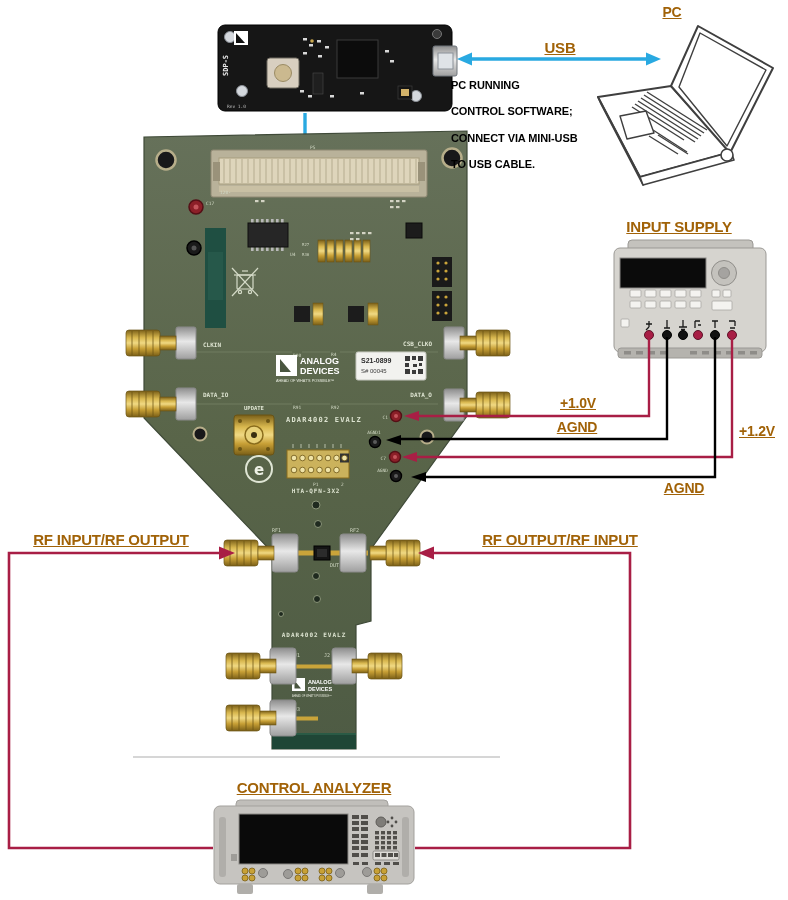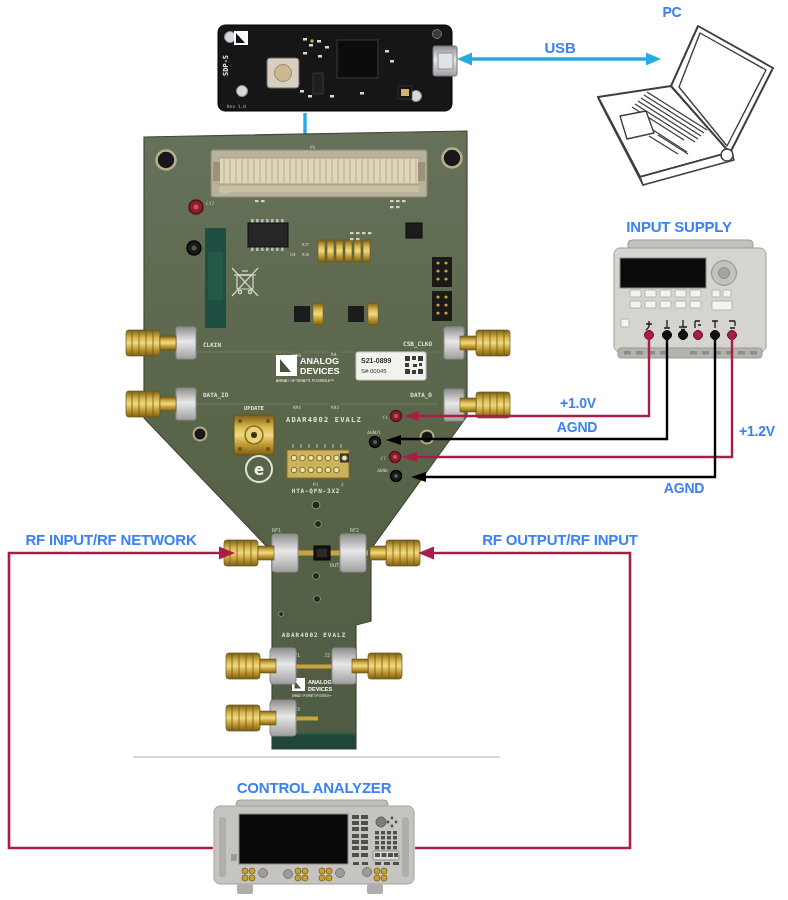--- a/index.html
+++ b/index.html
@@ -1,20 +1,20 @@
 <!DOCTYPE html>
 <html style="--arrow-blue: #29a9e1; --wire-red: #a81e45; --wire-black: #000000; --pcb-green: #5b6950; --gold: #c8a136;"><head>
 <meta charset="utf-8">
 <style>
   html,body{margin:0;padding:0;background:#fff;}
   .stage{position:relative;width:788px;height:900px;background:#ffffff;
          font-family:"Liberation Sans",sans-serif;overflow:hidden;}
   svg{position:absolute;left:0;top:0;}
-  .lbl{position:absolute;font-weight:bold;color:#3b82f6;white-space:nowrap;
-       transform:translateX(-50%);letter-spacing:-0.2px;}
+  .lbl{position:absolute;font-weight:bold;color:#a16207;white-space:nowrap;
+       transform:translateX(-50%);letter-spacing:-0.2px;text-decoration:underline;}
   .s14{font-size:14px}.s13{font-size:15px}.s12{font-size:14px}
   .note{position:absolute;font-weight:bold;font-size:11px;line-height:13.2px;
         color:#000;letter-spacing:-0.1px;white-space:pre-line;}
   .silk{font-family:"DejaVu Sans Mono",monospace;fill:#cfd6c2;}
   .silkb{font-family:"DejaVu Sans Mono",monospace;fill:#dde3d0;}
   .wire-red{stroke:var(--wire-red,#a81e45);}
   .wire-black{stroke:var(--wire-black,#000);}
   .fill-red{fill:var(--wire-red,#a81e45);}
   .fill-black{fill:var(--wire-black,#000);}
   .blue{stroke:var(--arrow-blue,#29a9e1);}
@@ -550,26 +550,30 @@
       <circle cx="367" cy="872" r="4.5" fill="#9e9c98" stroke="#7a7876"></circle>
     </g>
     <rect x="237" y="884" width="16" height="10" rx="2" fill="#b0aeaa"></rect>
     <rect x="367" y="884" width="16" height="10" rx="2" fill="#b0aeaa"></rect>
   </g>
 </svg>
 
 <div class="lbl s14" style="left:672px;top:4px">PC</div>
 <div class="lbl s13" style="left:560px;top:39px">USB</div>
 
+<div class="note" style="left:451px;top:79px"><span>PC RUNNING</span><br>
+<span>CONTROL SOFTWARE;</span><br>
+<span>CONNECT VIA MINI-USB</span><br>
+<span>TO USB CABLE.</span></div>
 
 <div class="lbl s13" style="left:679px;top:218px">INPUT SUPPLY</div>
 
 <div class="lbl s12" style="left:578px;top:395px">+1.0V</div>
 <div class="lbl s12" style="left:577px;top:419px">AGND</div>
 <div class="lbl s12" style="left:757px;top:423px">+1.2V</div>
 <div class="lbl s12" style="left:684px;top:480px">AGND</div>
 
-<div class="lbl s13" style="left:111px;top:531px">RF INPUT/RF NETWORK</div>
+<div class="lbl s13" style="left:111px;top:531px">RF INPUT/RF OUTPUT</div>
 <div class="lbl s13" style="left:560px;top:531px">RF OUTPUT/RF INPUT</div>
 
 <div class="lbl s13" style="left:314px;top:779px">CONTROL ANALYZER</div>
 
 </div>
 
 </body></html>

